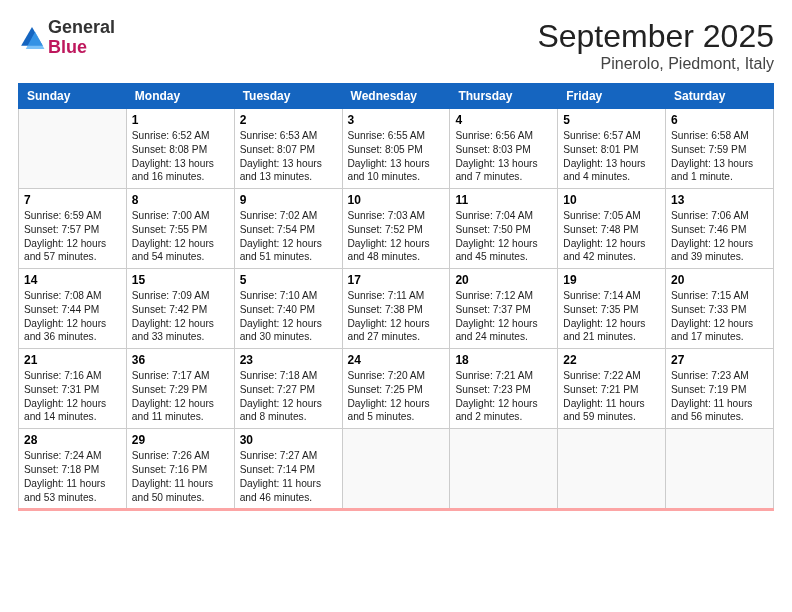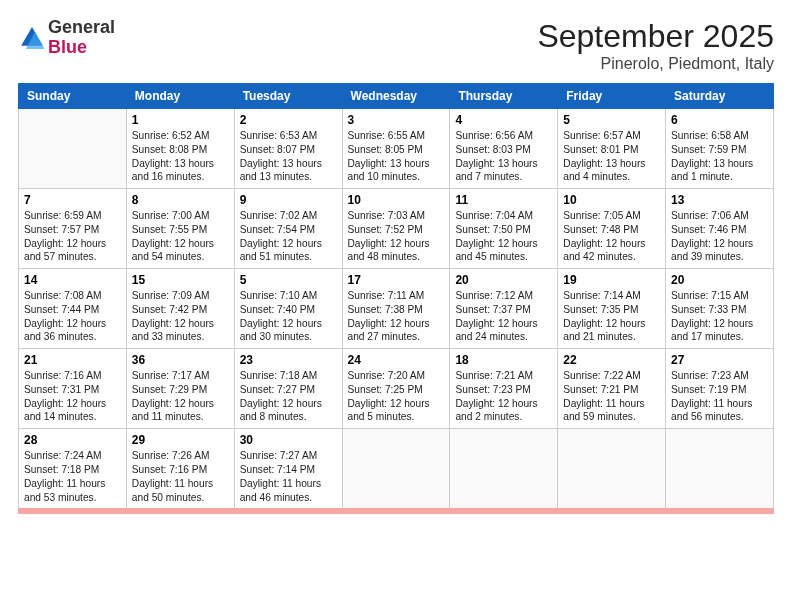--- a/index.html
+++ b/index.html
@@ -80,21 +80,21 @@
     }
     .cell-text {
       font-size: 10.2px;
       color: #222;
       line-height: 1.35;
     }
     .empty-cell {
       background: #f9f9f9;
     }
     .last-row td {
-      border-bottom: 6px solid #fca5a5;
+      border-bottom: 3px solid #fca5a5;
     }
   </style>
 </head>
 <body>
 
 <div class="page">
   <div class="header">
     <div class="logo">
       <svg class="logo-icon" viewBox="0 0 36 36">
         <polygon points="18,4 32,28 4,28" fill="#1565c0"></polygon>

